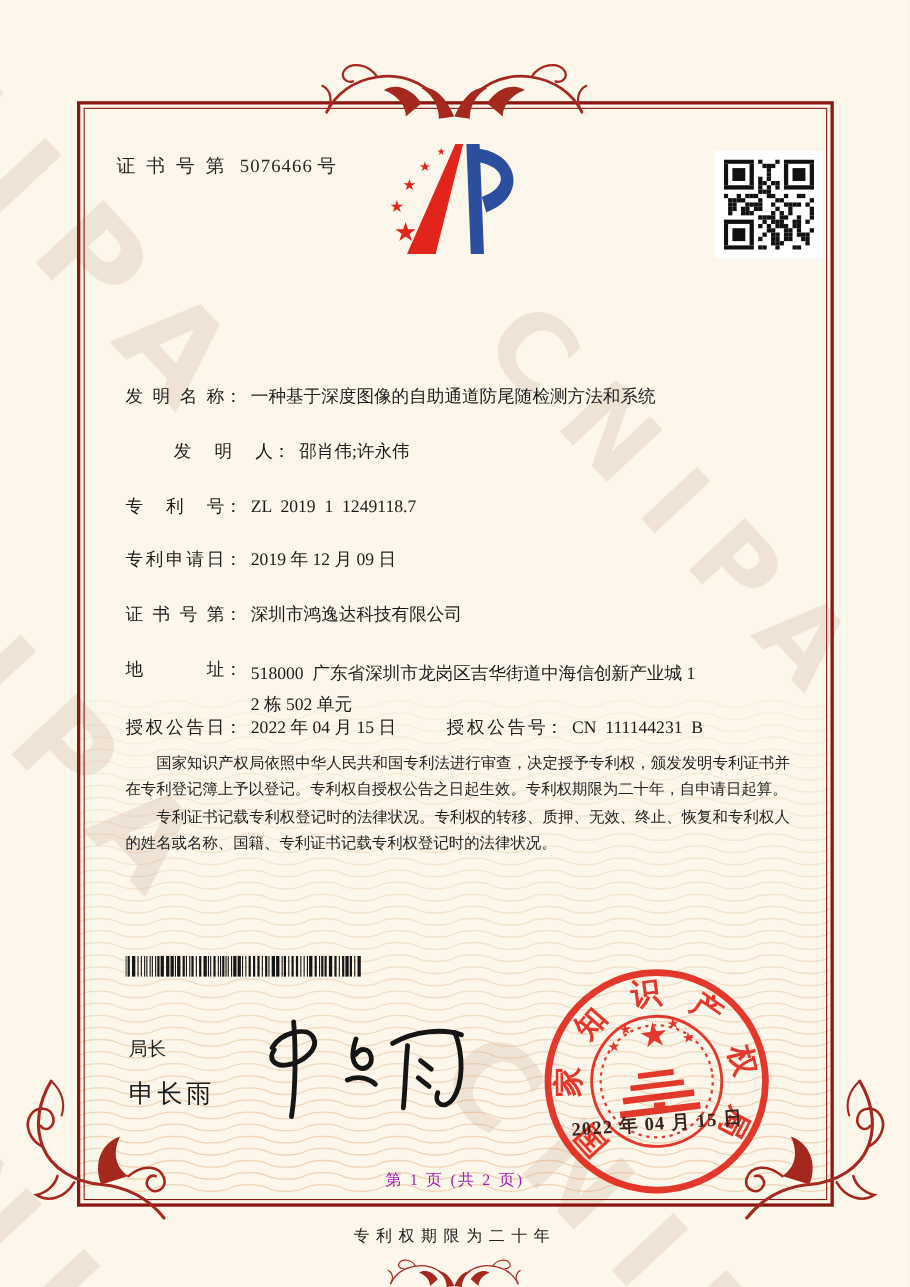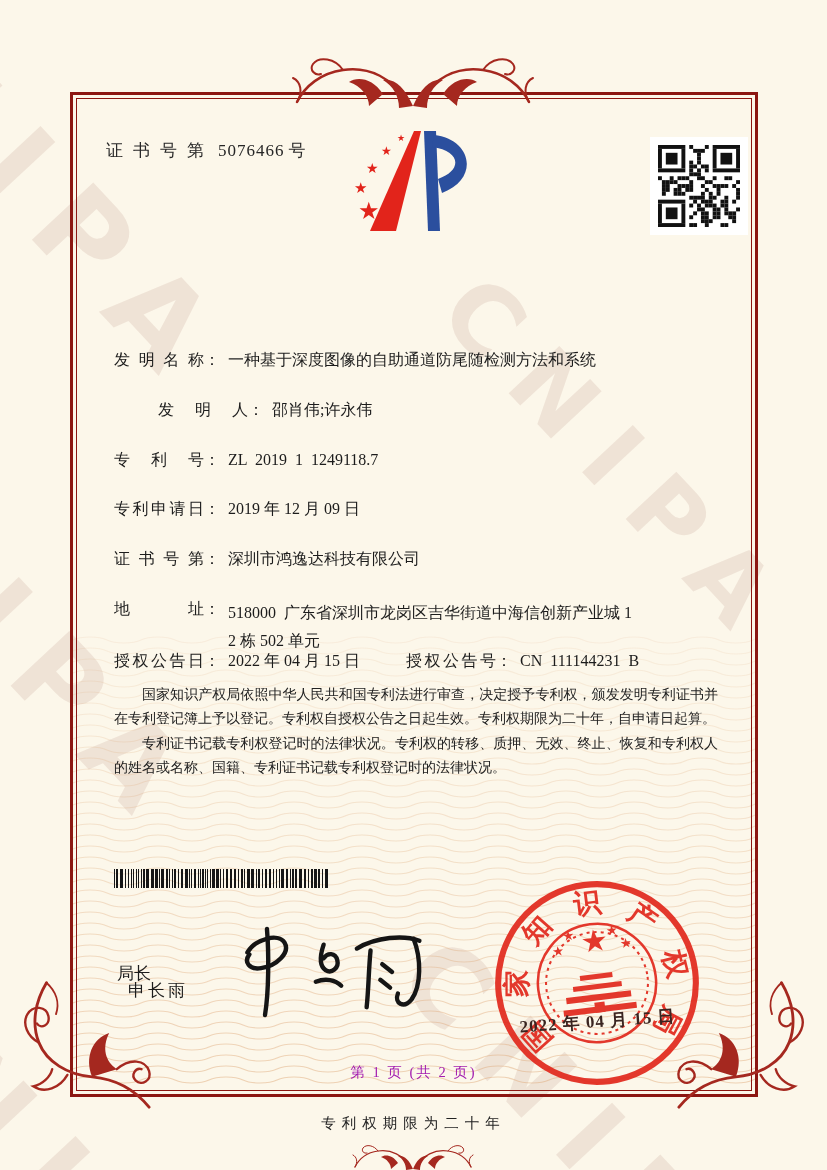--- a/index.html
+++ b/index.html
@@ -73,22 +73,22 @@
   
   .paras{
     position:absolute;left:114px;top:683px;width:604px;z-index:3;
     font-size:14px;line-height:1.74;color:#222;
     text-align:justify;
   }
   .paras p{margin:0;text-indent:2em;}
   
   .barcode{position:absolute;left:114px;top:869px;z-index:3;line-height:0;}
   
-  .signer-title{position:absolute;left:117px;top:962px;font-size:17px;z-index:3;text-align:center;}
-  .signer-name{position:absolute;left:128px;top:979px;font-size:17px;letter-spacing:3px;z-index:3;}
+  .signer-title{position:absolute;left:117px;top:942px;font-size:17px;z-index:3;text-align:center;}
+  .signer-name{position:absolute;left:117px;top:979px;font-size:23px;letter-spacing:3px;z-index:3;}
   .signature{position:absolute;left:222px;top:922px;z-index:3;}
   
   .seal{position:absolute;left:490px;top:876px;z-index:4;transform:rotate(-7deg);}
   .seal-date{
     position:absolute;left:505px;top:1010px;width:185px;z-index:5;
     text-align:center;font-size:17px;font-weight:600;
     color:#3a2420;letter-spacing:1px;
     transform:rotate(-4deg);
   }
   

